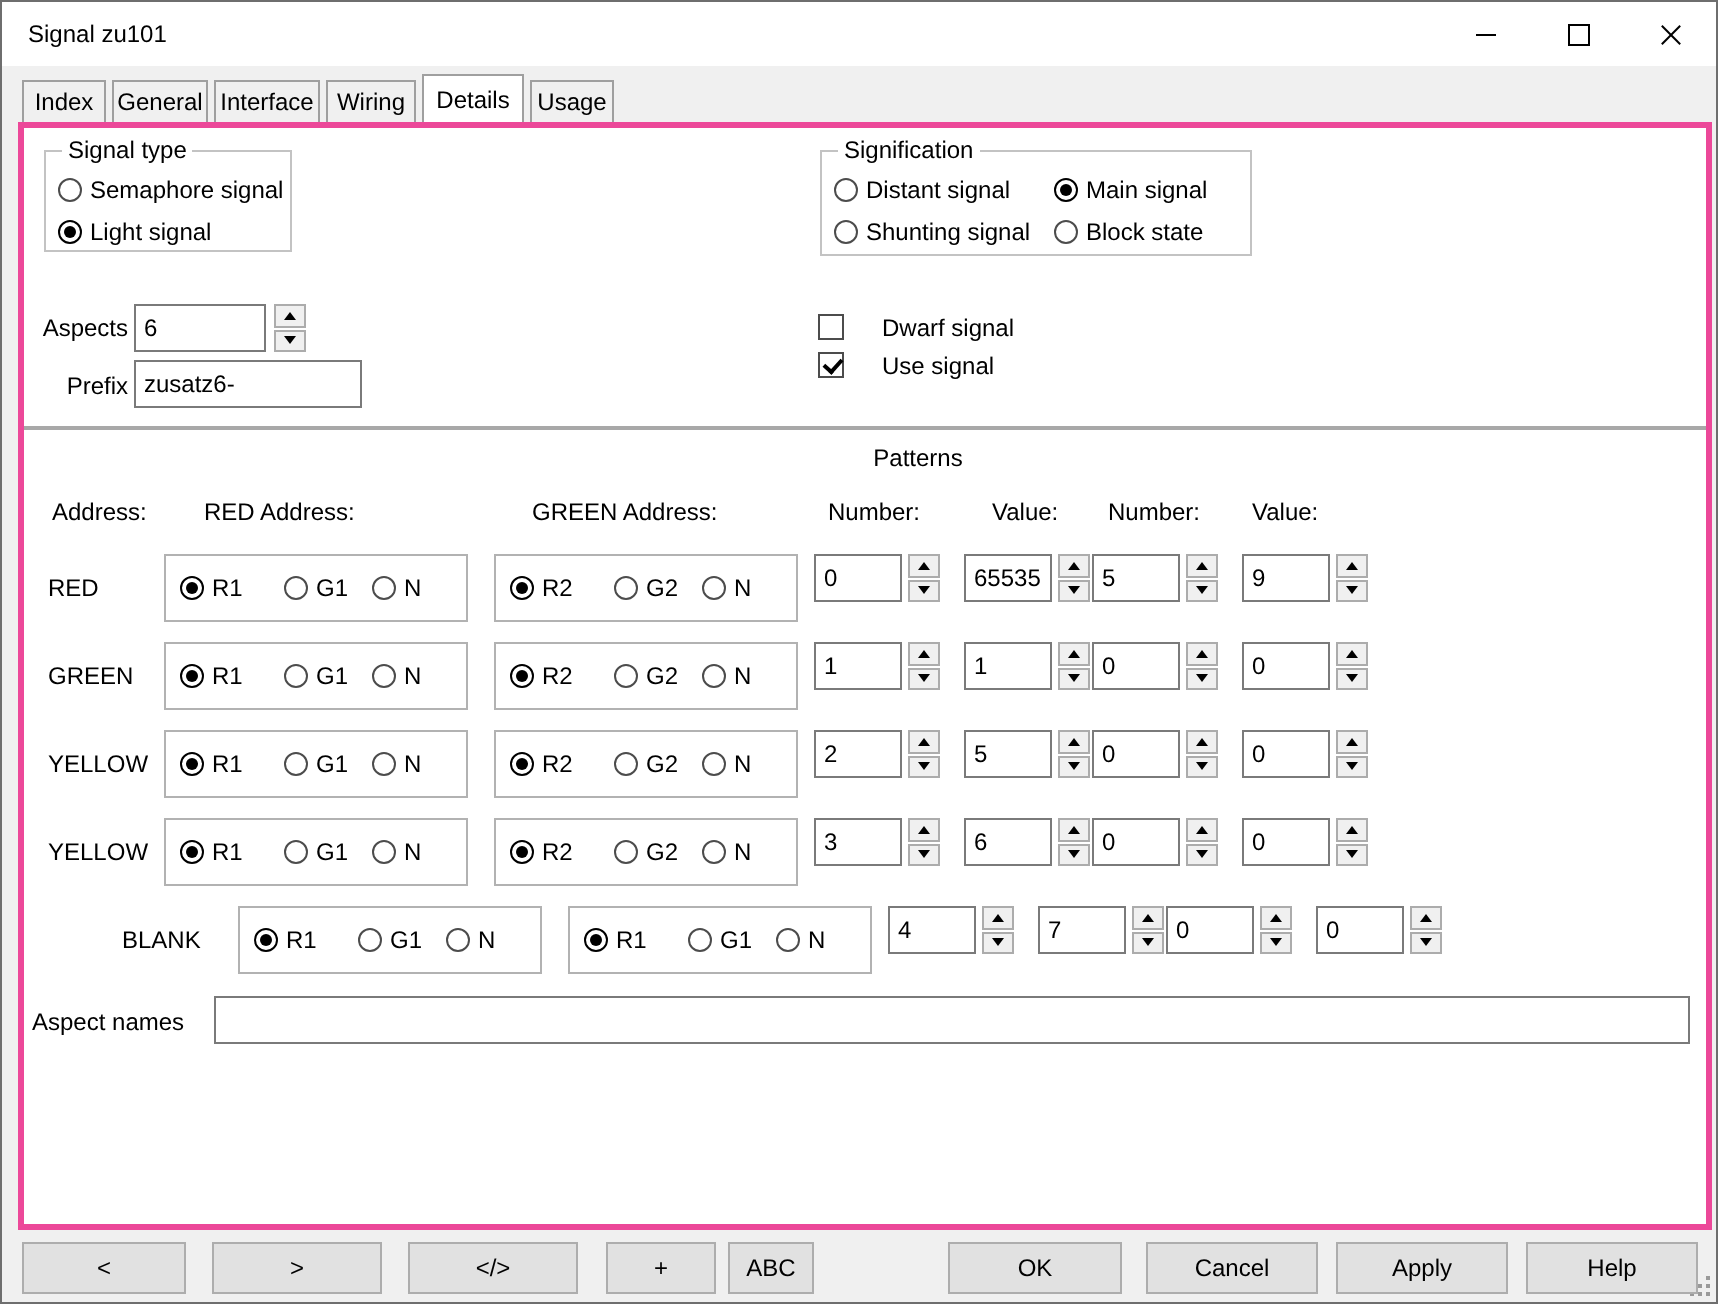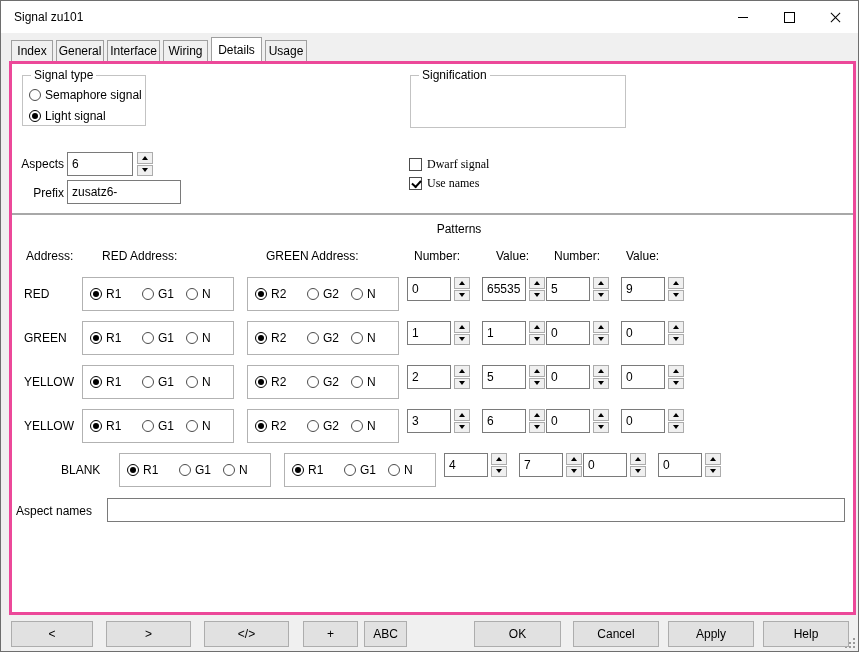--- a/index.html
+++ b/index.html
@@ -58,21 +58,21 @@
 
   .spin-stack { position:absolute; width:16px; height:24px; display:flex; flex-direction:column; gap:1px; }
   .stack-aspects { left:125px; top:88px; }
   .spin-btn { flex:1; box-sizing:border-box; border:1px solid #acacac; background:#f0f0f0;
               display:flex; align-items:center; justify-content:center; padding:0; }
   .arr-up { width:0; height:0; border-left:3px solid transparent; border-right:3px solid transparent;
             border-bottom:4px solid #000; display:block; }
   .arr-down { width:0; height:0; border-left:3px solid transparent; border-right:3px solid transparent;
               border-top:4px solid #000; display:block; }
 
-  .check-option { position:absolute; display:flex; align-items:center; gap:5px;font-family:Liberation Serif, serif; }
+  .check-option { position:absolute; display:flex; gap:19px; }
   .cb-0 { left:397px; top:93px; } .cb-1 { left:397px; top:112px; }
   .checkbox { width:13px; height:13px; border:1px solid #4c4c4c; background:#fff;
               box-sizing:border-box; position:relative; flex:0 0 auto; }
   .checkbox.checked::after { content:""; position:absolute; left:2px; top:2px; width:7px; height:4px;
               border-left:2px solid #000; border-bottom:2px solid #000; transform:rotate(-48deg); }
 
   .separator { position:absolute; left:0; top:149px; width:100%; height:2px; background:#a8a8a8; }
 
   .patterns-title { position:absolute; left:392px; top:158px; width:110px; text-align:center; }
   .col-header { position:absolute; top:185px; white-space:nowrap; }
@@ -141,20 +141,38 @@
           </span>
           <span class="radio-option">
             <span class="radio checked"></span>
             <span>Light signal</span>
           </span>
         </div>
     </fieldset>
 
     <fieldset class="fs-signification">
       <legend>Signification</legend>
+      <div class="fs-options">
+          <span class="radio-option">
+            <span class="radio"></span>
+            <span>Distant signal</span>
+          </span>
+          <span class="radio-option">
+            <span class="radio checked"></span>
+            <span>Main signal</span>
+          </span>
+          <span class="radio-option">
+            <span class="radio"></span>
+            <span>Shunting signal</span>
+          </span>
+          <span class="radio-option">
+            <span class="radio"></span>
+            <span>Block state</span>
+          </span>
+        </div>
     </fieldset>
 
     <div class="form-label lbl-aspects">Aspects</div>
     <input class="tbx tbx-aspects" value="6" style="">
     <div class="spin-stack stack-aspects">
       <button class="spin-btn">
           <span class="arr-up"></span>
         </button>
       <button class="spin-btn">
           <span class="arr-down"></span>
@@ -164,21 +182,21 @@
     <div class="form-label lbl-prefix">Prefix</div>
     <input class="tbx tbx-prefix" value="zusatz6-" style="">
 
     <div>
         <label class="check-option cb-0">
           <span class="checkbox"></span>
           <span>Dwarf signal</span>
         </label>
         <label class="check-option cb-1">
           <span class="checkbox checked"></span>
-          <span>Use names</span>
+          <span>Use signal</span>
         </label>
       </div>
 
     <div class="separator"></div>
 
     <div class="patterns-title">Patterns</div>
 
     <div class="col-header h-aspect">Address:</div>
     <div class="col-header h-red">RED Address:</div>
     <div class="col-header h-green">GREEN Address:</div>

